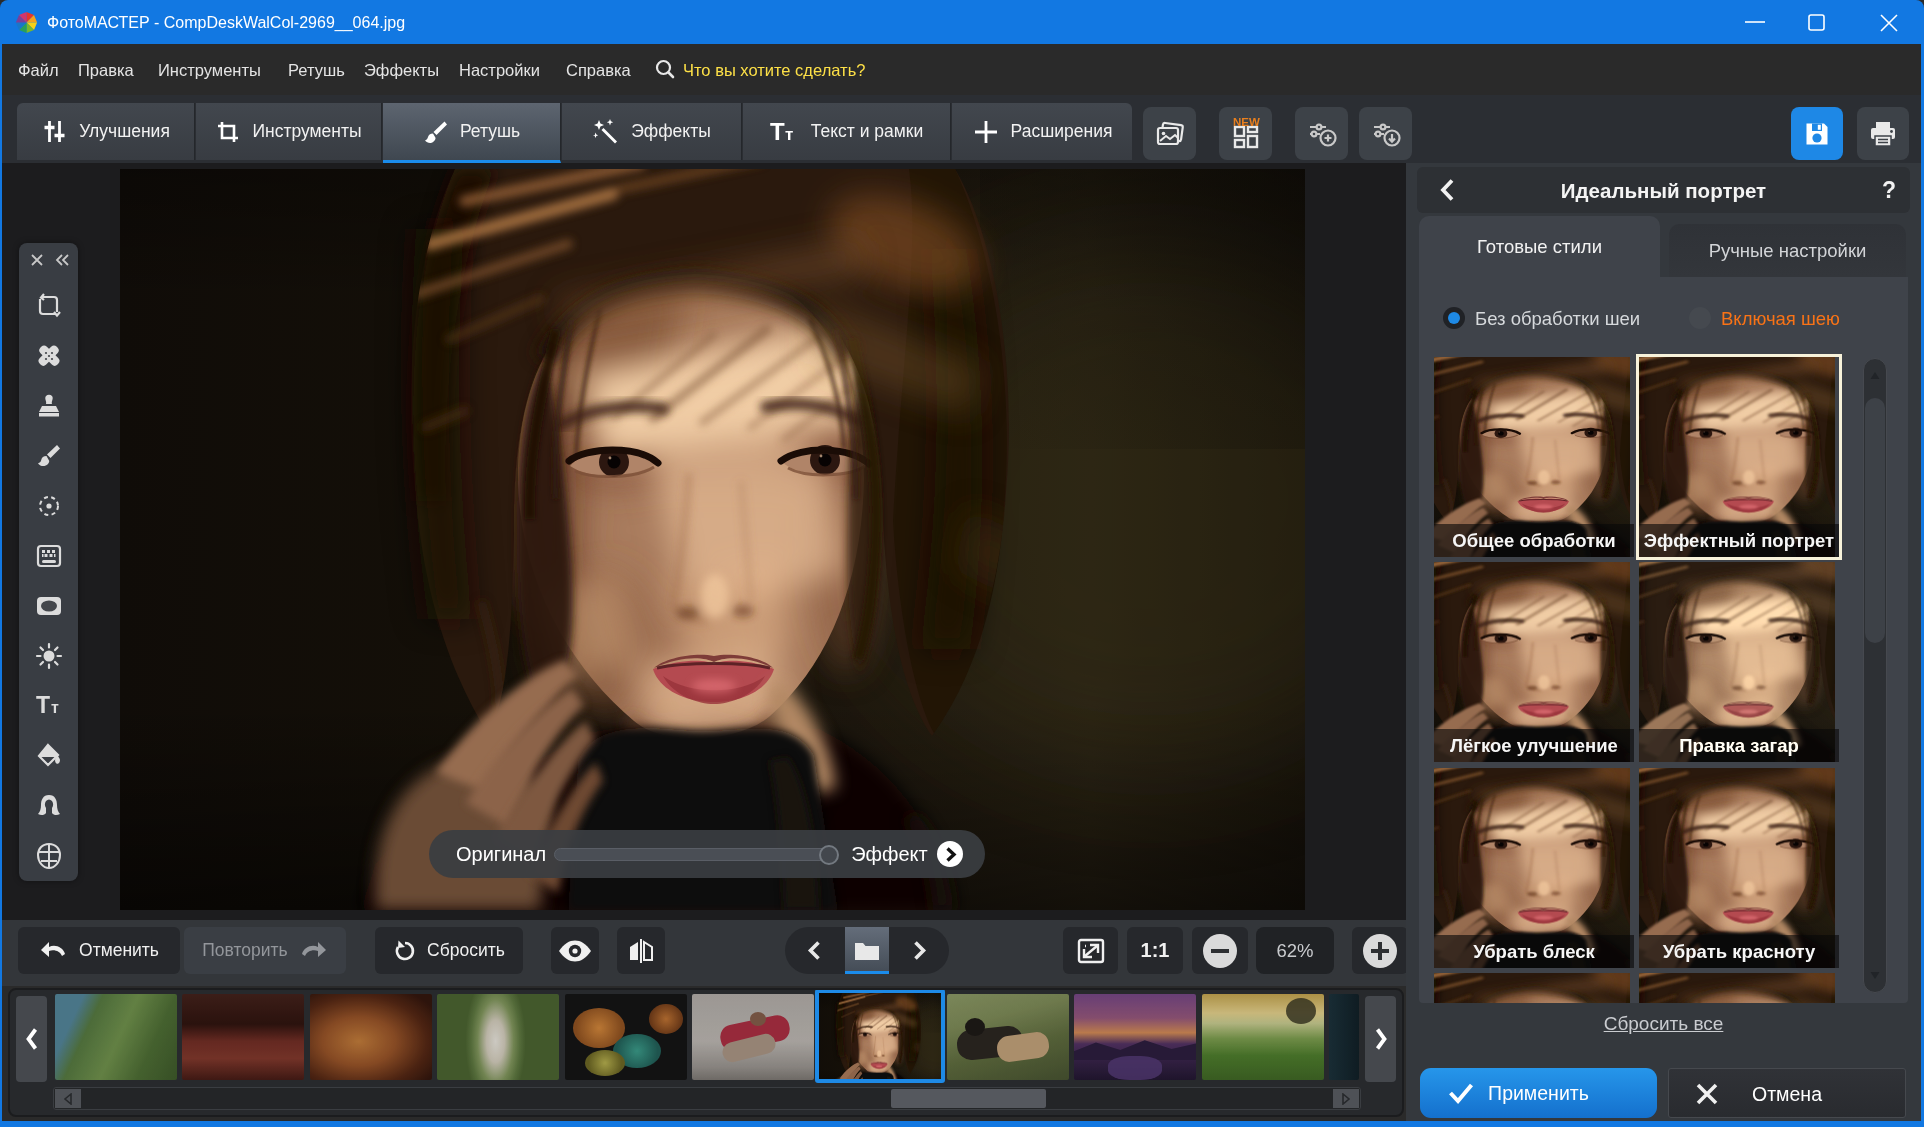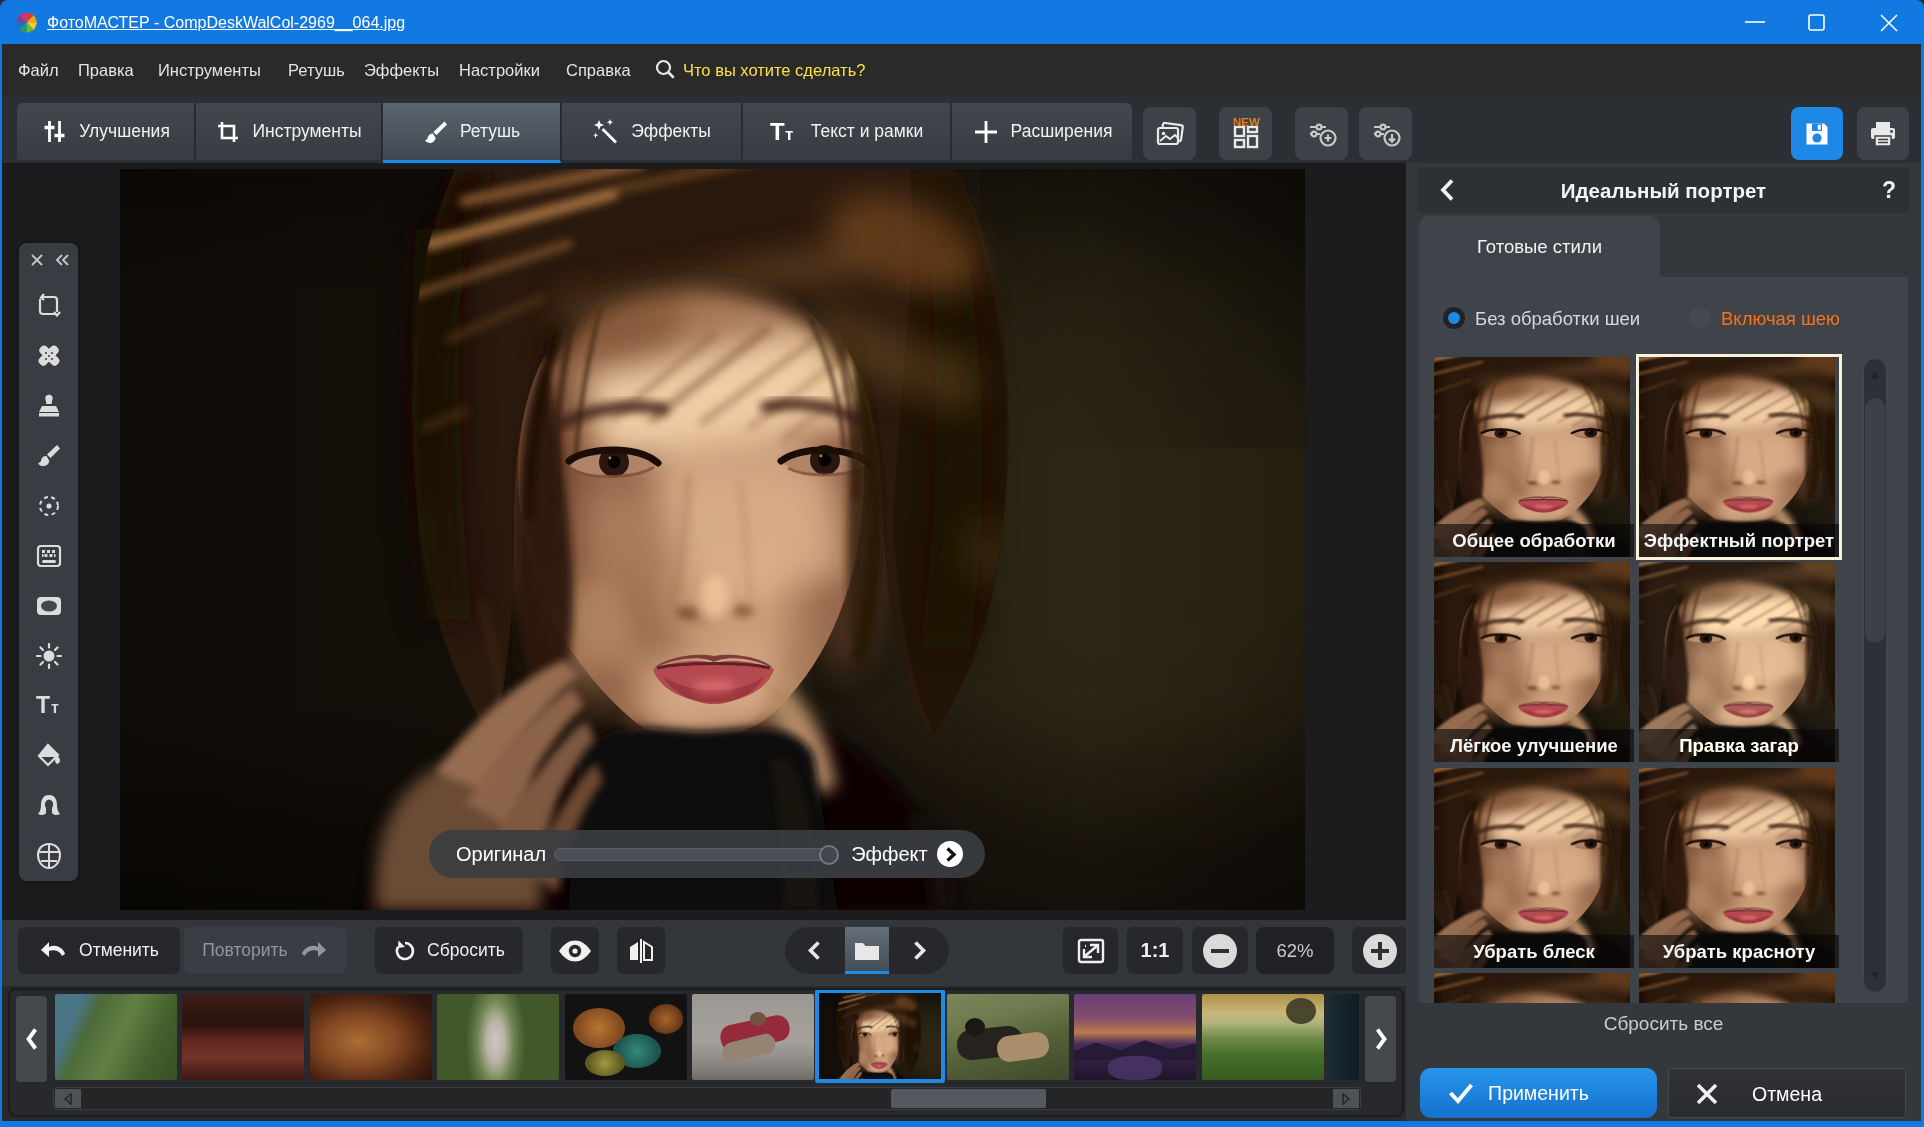--- a/index.html
+++ b/index.html
@@ -3,21 +3,21 @@
 <meta charset="utf-8">
 <style>
   * { margin:0; padding:0; box-sizing:border-box; }
   html,body { width:1924px; height:1127px; overflow:hidden; background:#000; }
   body { font-family:"Liberation Sans", sans-serif; }
   #win { position:absolute; left:0; top:0; width:1924px; height:1127px; background:#2a2a2a; }
   .abs { position:absolute; }
 
   
   #titlebar { position:absolute; left:0; top:0; width:1924px; height:44px; background:#1278e2; border-radius:8px 8px 0 0; }
-  #title { position:absolute; left:47px; top:0; height:44px; line-height:45px; color:#fff; font-size:16px;text-decoration:underline; }
+  #title { position:absolute; left:47px; top:0; height:44px; line-height:45px; color:#fff; font-size:16px; }
   .wbtn { position:absolute; top:0; width:46px; height:44px; color:#fff; }
 
   
   #menubar { position:absolute; left:2px; top:44px; width:1920px; height:51px; background:#2a2a2a; }
   .menuitem { position:absolute; top:0; height:51px; line-height:52px; color:#e4e4e4; font-size:16.5px; }
   #searchph { color:#fde047; }
 
   
   #tabrow { position:absolute; left:2px; top:95px; width:1920px; height:68px; background:#2b2e33; }
   .tab { position:absolute; top:8px; height:57px; background:linear-gradient(#42474e,#383c42); color:#f2f2f2; font-size:17.5px; display:flex; align-items:center; justify-content:center; gap:11px; border-right:1px solid #24272b; }
@@ -653,20 +653,21 @@
   <div id="rightpanel">
     <div id="rphead">
       <svg class="abs" style="left:22px;top:11px" width="16" height="24" viewBox="0 0 16 24">
           <path d="M13 2.5 L4 12 L13 21.5" stroke="#f2f2f2" stroke-width="3.8" fill="none"></path>
         </svg>
       <div style="position:absolute;left:0;top:0;width:100%;height:46px;line-height:47px;text-align:center;color:#f4f4f4;font-size:20.5px;font-weight:bold">Идеальный портрет</div>
       <div style="position:absolute;right:14px;top:0;height:46px;line-height:47px;color:#f2f2f2;font-size:23px;font-weight:bold">?</div>
     </div>
     <div id="rpbody">
       <div class="rtab" style="left:0;width:241px;background:#3f434a;color:#f2f2f2">Готовые стили</div>
+      <div class="rtab" style="left:250px;top:8px;width:237px;height:53px;background:linear-gradient(#2f3237,#33363b);color:#d2d4d7">Ручные настройки</div>
       <div id="rplist">
         <div class="abs" style="left:24px;top:30px;width:22px;height:22px;border-radius:50%;background:#202226">
             <div class="abs" style="left:5px;top:5px;width:12px;height:12px;border-radius:50%;background:#1e8ae6"></div>
           </div>
         <div class="abs" style="left:56px;top:31px;font-size:18.5px;color:#d6d9dc">Без обработки шеи</div>
         <div class="abs" style="left:270px;top:30px;width:22px;height:22px;border-radius:50%;background:#45494f"></div>
         <div class="abs" style="left:302px;top:31px;font-size:18.5px;color:#f97316">Включая шею</div>
 
         <div class="pthumb" style="left:15px;top:80px"><svg width="196" height="200" viewBox="337 60 460 610" preserveAspectRatio="none">
               <use href="#scene"></use>
@@ -697,21 +698,21 @@
           <div class="abs" style="left:1px;top:39px;width:20px;height:245px;background:#3d4147;border-radius:10px"></div>
           <svg class="abs" style="left:6px;top:12px" width="10" height="9" viewBox="0 0 10 9">
               <path d="M5 1 L9.5 8 H0.5 Z" fill="#212428"></path>
             </svg>
           <svg class="abs" style="left:6px;top:612px" width="10" height="9" viewBox="0 0 10 9">
               <path d="M5 8 L9.5 1 H0.5 Z" fill="#212428"></path>
             </svg>
         </div>
       </div>
     </div>
-    <div class="abs" style="left:0;top:850px;width:515px;text-align:center;font-size:19px;color:#caccd0"><span style="">Сбросить все</span></div>
+    <div class="abs" style="left:0;top:850px;width:515px;text-align:center;font-size:19px;color:#caccd0"><span style="text-decoration:underline">Сбросить все</span></div>
     <div class="abs" style="left:14px;top:905px;width:237px;height:50px;background:linear-gradient(#2696ea,#1470cd);border-radius:11px">
       <svg class="abs" style="left:28px;top:14px" width="26" height="22" viewBox="0 0 26 22">
           <path d="M2.5 11 L10 19 L23.5 3" stroke="#fff" stroke-width="4" fill="none"></path>
         </svg>
       <div style="position:absolute;left:0;top:0;width:100%;height:50px;line-height:51px;text-align:center;font-size:19.5px;color:#fff">Применить</div>
     </div>
     <div class="abs" style="left:262px;top:905px;width:238px;height:50px;background:linear-gradient(#303237,#292b2f);border:1px solid #46494e;border-radius:3px">
       <svg class="abs" style="left:26px;top:13px" width="24" height="24" viewBox="0 0 24 24">
           <path d="M3 3 L21 21 M21 3 L3 21" stroke="#f0f0f0" stroke-width="3.6"></path>
         </svg>

